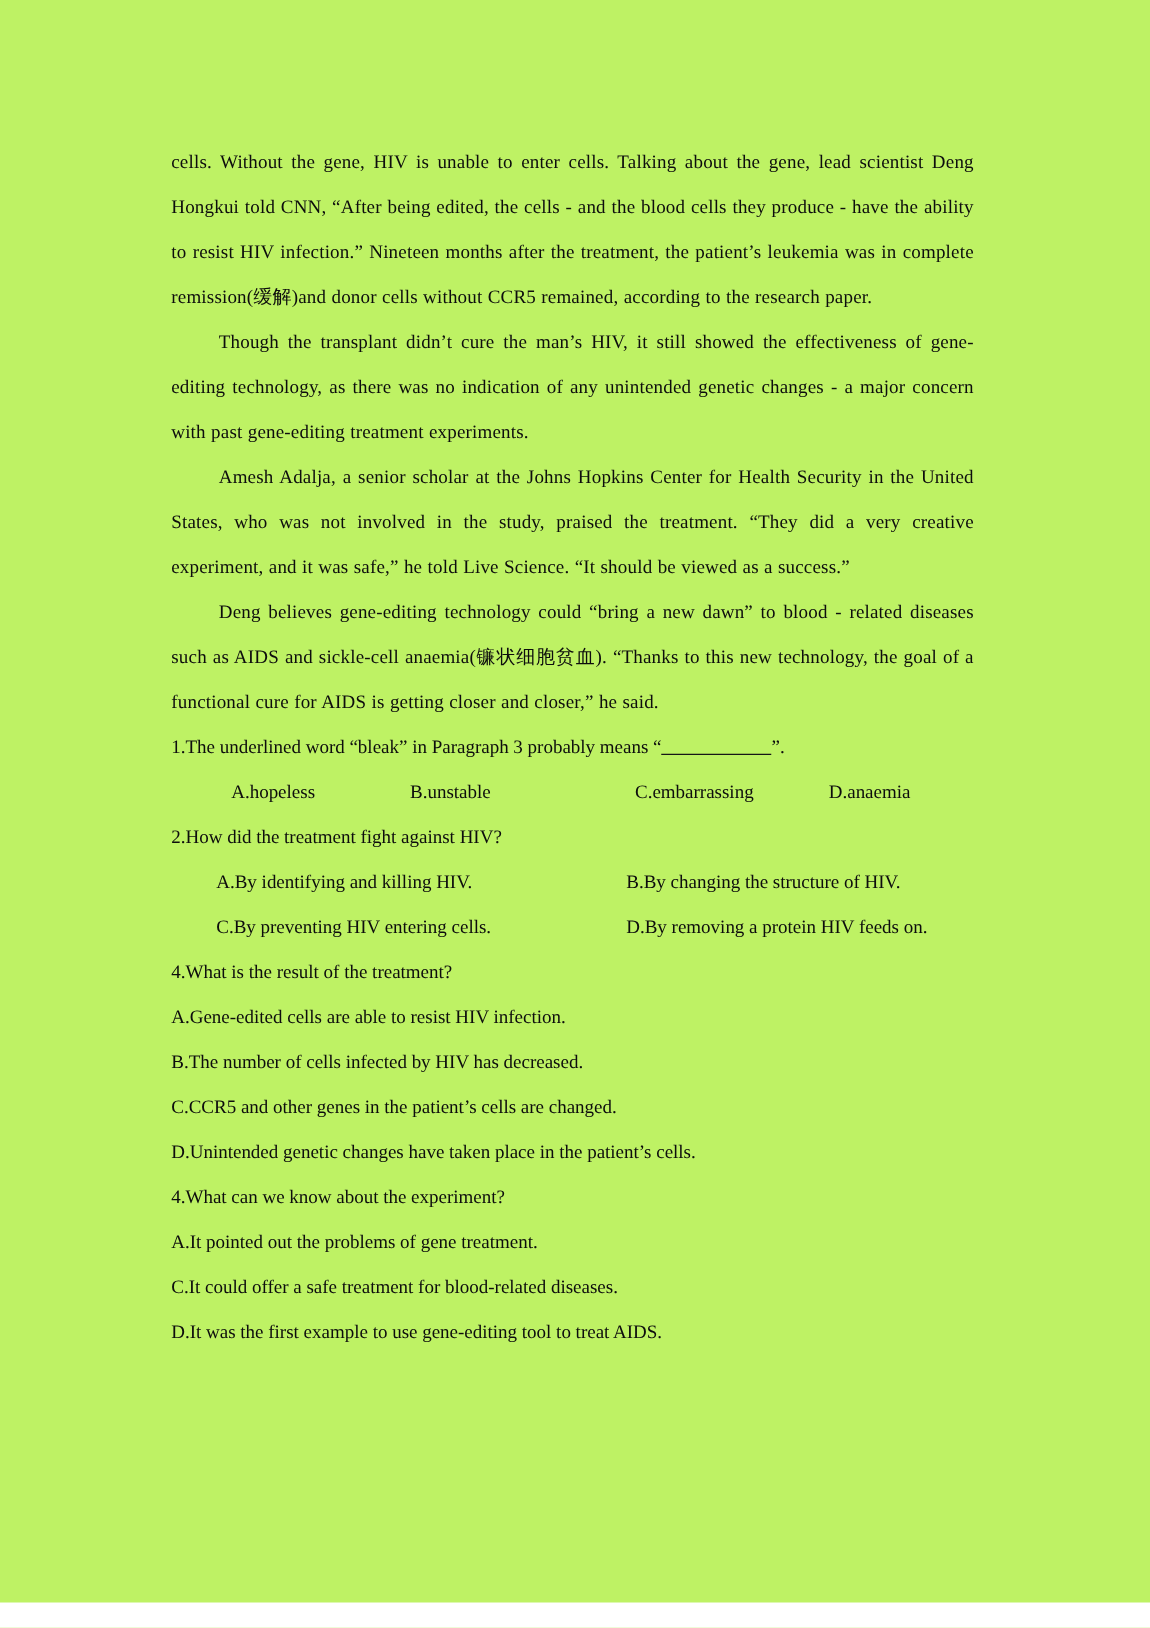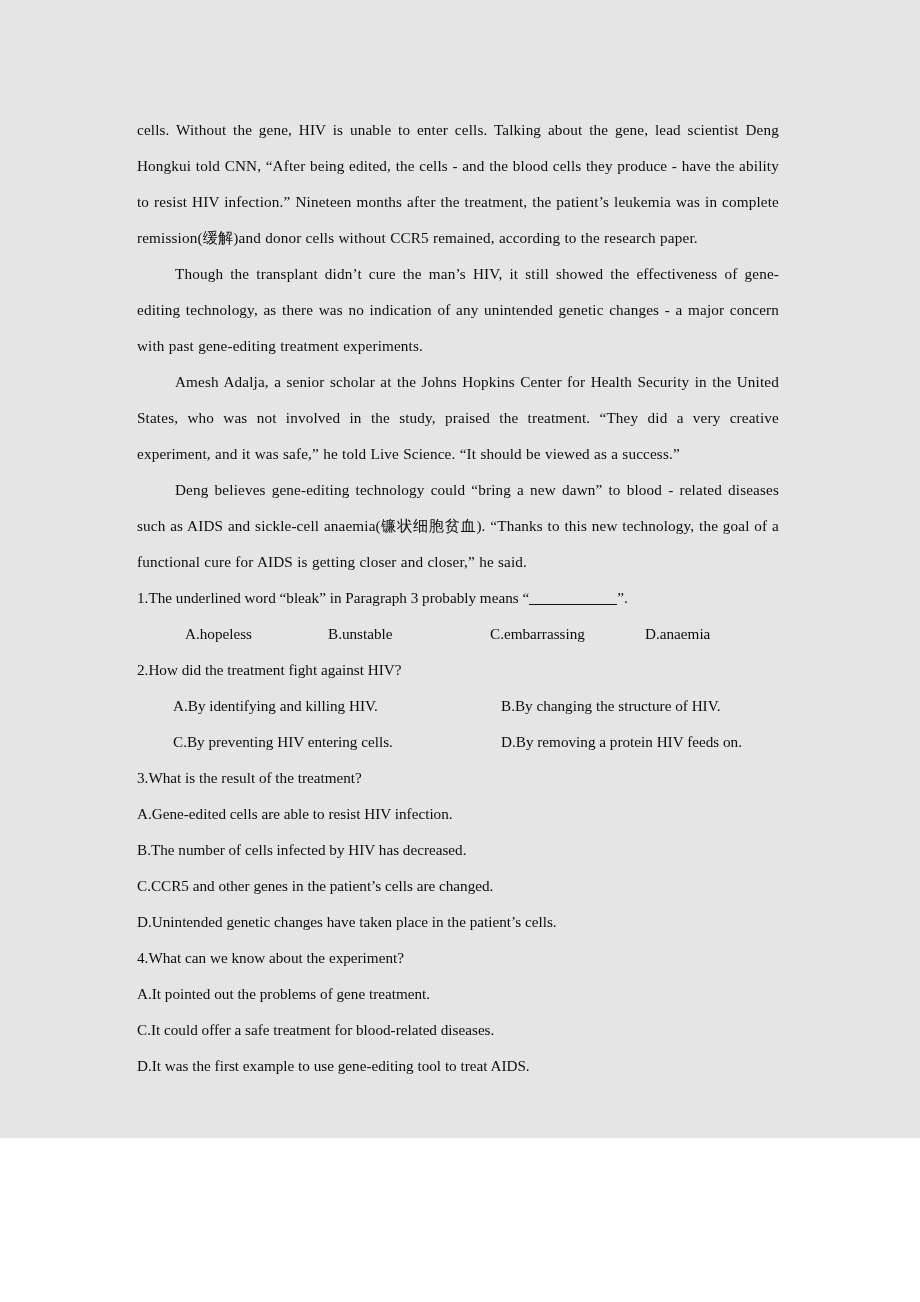--- a/index.html
+++ b/index.html
@@ -11,22 +11,22 @@
     width: 920px;
     height: 1302px;
     font-family: "Liberation Serif", "DejaVu Serif", serif;
     color: #0d0d0d;
     overflow: hidden;
   }
 
   #page {
     position: relative;
     width: 920px;
-    height: 1138px;
-    background: #e5e5e5;
+    height: 1282px;
+    background: #bef264;
   }
 
   
   #content {
     position: absolute;
     left: 137px;
     top: 112px;
     width: 642px;
   }
 
@@ -63,21 +63,21 @@
   }
 
   
   .opts-4 {
     display: flex;
     font-size: 15.2px;
     line-height: 36px;
   }
   .opts-4 .opt:nth-child(1) { width: 163px; text-align: center; }
   .opts-4 .opt:nth-child(2) { width: 162px; margin-left: 28px; }
-  .opts-4 .opt:nth-child(3) { width: 155px; }
+  .opts-4 .opt:nth-child(3) { width: 155px; margin-left: 18px; }
   .opts-4 .opt:nth-child(4) { width: auto; }
 
   
   .opts-2 {
     display: flex;
     font-size: 15.2px;
     line-height: 36px;
     margin-left: 36px;
   }
   .opts-2 .opt:nth-child(1) { width: 328px; }
@@ -126,21 +126,21 @@
         <span class="opt">A.By identifying and killing HIV.</span>
         <span class="opt">B.By changing the structure of HIV.</span>
       </div>
       <div class="opts-2">
         <span class="opt">C.By preventing HIV entering cells.</span>
         <span class="opt">D.By removing a protein HIV feeds on.</span>
       </div>
     </div>
 
     <div class="qblock">
-      <div class="qstem">3.What is the result of the treatment?</div>
+      <div class="qstem">4.What is the result of the treatment?</div>
 
       <div class="opt-line">A.Gene-edited cells are able to resist HIV infection.</div>
       <div class="opt-line">B.The number of cells infected by HIV has decreased.</div>
       <div class="opt-line">C.CCR5 and other genes in the patient’s cells are changed.</div>
       <div class="opt-line">D.Unintended genetic changes have taken place in the patient’s cells.</div>
     </div>
 
     <div class="qblock">
       <div class="qstem">4.What can we know about the experiment?</div>
 

